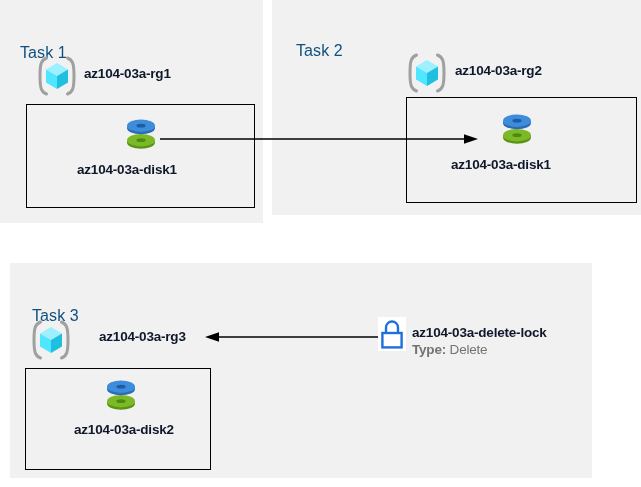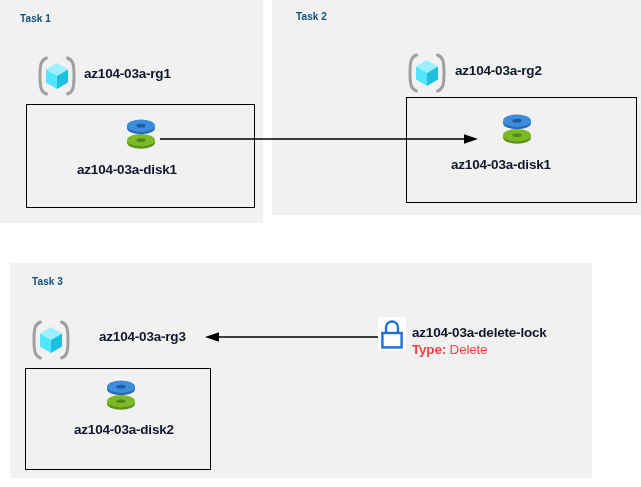--- a/index.html
+++ b/index.html
@@ -27,25 +27,26 @@
   .panel {
     position: absolute;
     background: #f1f1f1;
   }
   #panel-task1 { left: 0px;   top: 0px;   width: 263px; height: 223px; }
   #panel-task2 { left: 272px; top: 0px;   width: 369px; height: 215px; }
   #panel-task3 { left: 10px;  top: 263px; width: 582px; height: 215px; }
 
   .task-label {
     position: absolute;
-    font-size: 10px;
-    font-weight: bold;
+    font-size: 16px;
+    font-weight: normal;
     color: #10507f;
     letter-spacing: .1px;
     white-space: nowrap;
+    margin-top: 31px;
   }
   #label-task1 { left: 20px;  top: 13px; }
   #label-task2 { left: 296px; top: 11px; }
   #label-task3 { left: 32px;  top: 276px; }
 
   
   .inner-box {
     position: absolute;
     border: 1px solid #000000;
     background: transparent;
@@ -100,21 +101,21 @@
   #cap-disk1 { left: 77px;  top: 162px; }
   #cap-disk2 { left: 451px; top: 157px; }
   #cap-disk3 { left: 74px;  top: 422px; }
   #cap-lock  { left: 412px; top: 325px; }
 
   #cap-lock-type {
     position: absolute;
     left: 412px;
     top: 342px;
     font-size: 13.5px;
-    color: #ef4444;
+    color: #737373;
     white-space: nowrap;
     letter-spacing: -.2px;
   }
   #cap-lock-type b { font-weight: bold; }
 
   
   .arrow-svg {
     position: absolute;
     overflow: visible;
   }

